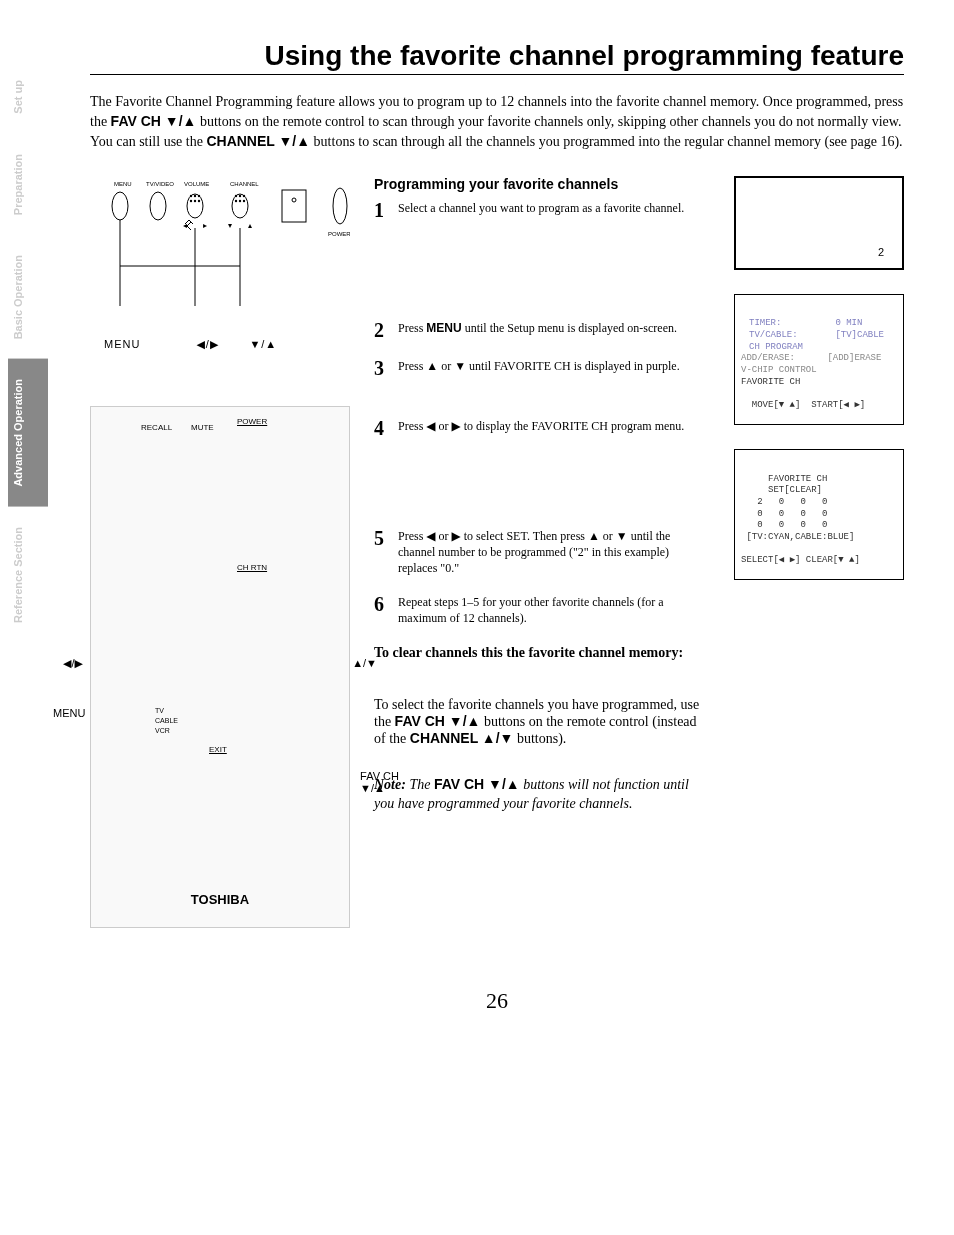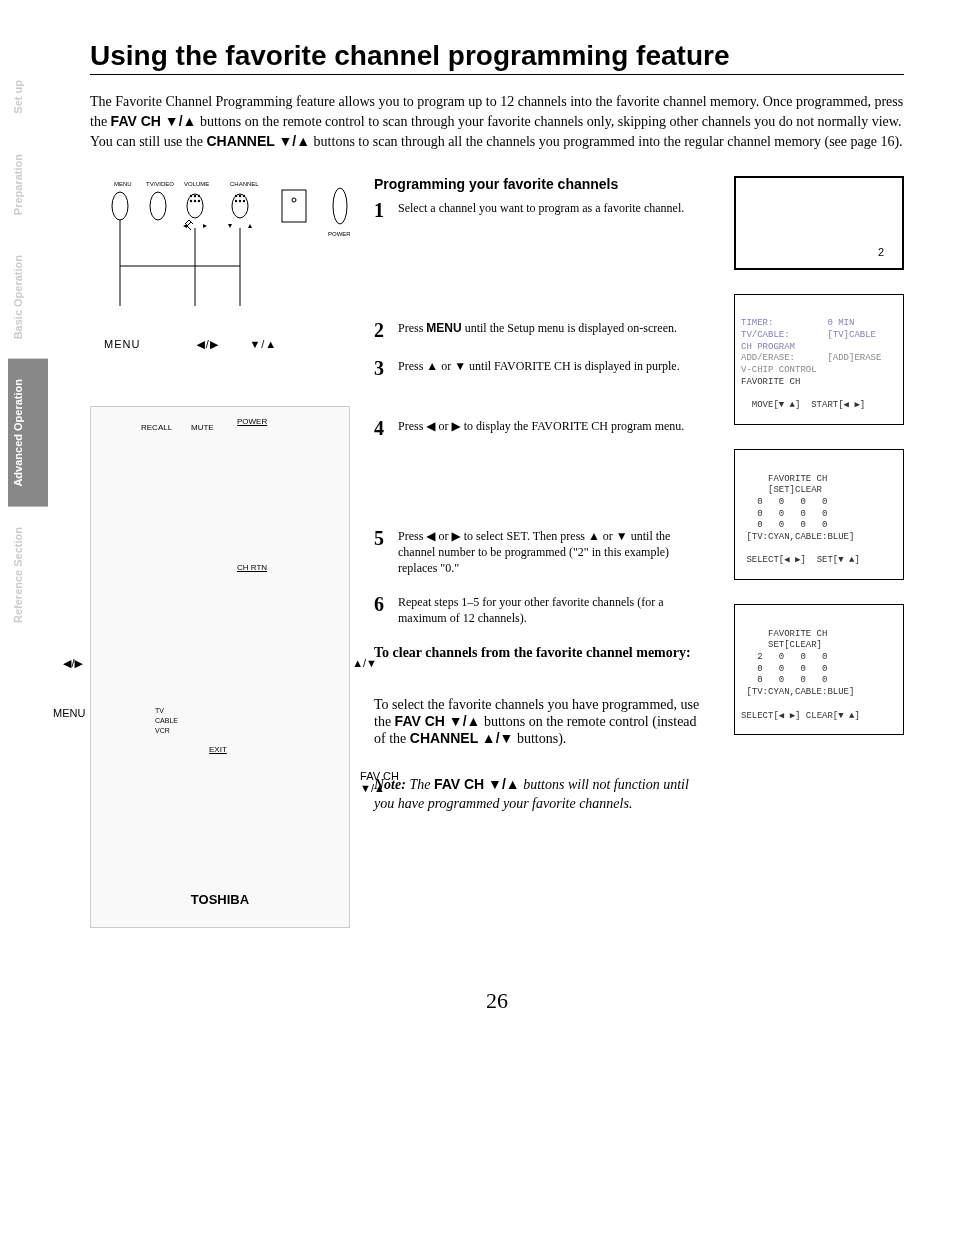--- a/index.html
+++ b/index.html
@@ -36,20 +36,21 @@
   .page {
     padding: 40px 50px 40px 90px;
   }
   h1 {
     font-family: Arial, sans-serif;
     font-weight: 900;
     font-size: 28px;
     margin: 0 0 6px 0;
     border-bottom: 1.5px solid #000;
     padding-bottom: 2px;
+    text-align: right;
   }
   .intro {
     font-size: 14px;
     line-height: 1.35;
     margin: 18px 0 24px 0;
   }
   .bold-sans { font-family: Arial, sans-serif; font-weight: bold; }
   .content-row {
     display: flex;
     gap: 24px;
@@ -94,21 +95,21 @@
     border: 1px solid #000;
     font-family: "Courier New", monospace;
     font-size: 9px;
     line-height: 1.3;
     padding: 12px 6px;
     margin-bottom: 24px;
     white-space: pre;
     color: #888;
     position: relative;
   }
-  .osd .purple { color: #8080c0; }
+  .osd .purple { color: #8080c0; margin-left: 8px; }
   .osd .dark { color: #333; }
   .osd.tvscreen {
     border-width: 2px;
     height: 90px;
     padding: 0;
   }
   .osd.tvscreen .chnum {
     position: absolute;
     right: 18px;
     bottom: 8px;
@@ -281,21 +282,21 @@
       <div class="step" style="margin-top:90px">
           <div class="num">5</div>
         <div class="txt">Press ◀ or ▶ to select SET. Then press ▲ or ▼ until the channel number to be programmed ("2" in this example) replaces "0."</div>
         </div>
 
       <div class="step">
           <div class="num">6</div>
         <div class="txt">Repeat steps 1–5 for your other favorite channels (for a maximum of 12 channels).</div>
         </div>
 
-      <div class="sub-note">To clear channels from the favorite channel memory:</div>
+      <div class="sub-note">To clear channels this the favorite channel memory:</div>
 
       <div class="selecting">
         <p>
           <span>To select the favorite channels you have programmed, use the </span>
           <span class="bold-sans">FAV CH ▼/▲</span>
           <span> buttons on the remote control (instead of the </span>
           <span class="bold-sans">CHANNEL ▲/▼</span>
           <span> buttons).</span>
         </p>
         <p class="note-italic">
@@ -315,29 +316,20 @@
       <div class="osd">
 <span class="purple">TIMER:          0 MIN</span>
 <span class="purple">TV/CABLE:       [TV]CABLE</span>
 <span class="purple">CH PROGRAM</span>
 <span>ADD/ERASE:      [ADD]ERASE</span>
 <span>V-CHIP CONTROL</span>
 <span class="dark">FAVORITE CH</span>
 
 <span class="dark">  MOVE[▼ ▲]  START[◀ ▶]</span></div>
 
-      <div class="osd">
-<span class="dark">     FAVORITE CH</span>
-<span class="dark">     [SET]CLEAR</span>
-<span class="dark">   0   0   0   0</span>
-<span class="dark">   0   0   0   0</span>
-<span class="dark">   0   0   0   0</span>
-<span class="dark"> [TV:CYAN,CABLE:BLUE]</span>
-
-<span class="dark"> SELECT[◀ ▶]  SET[▼ ▲]</span></div>
 
       <div class="osd">
 <span class="dark">     FAVORITE CH</span>
 <span class="dark">     SET[CLEAR]</span>
 <span class="dark">   2   0   0   0</span>
 <span class="dark">   0   0   0   0</span>
 <span class="dark">   0   0   0   0</span>
 <span class="dark"> [TV:CYAN,CABLE:BLUE]</span>
 
 <span class="dark">SELECT[◀ ▶] CLEAR[▼ ▲]</span></div>

